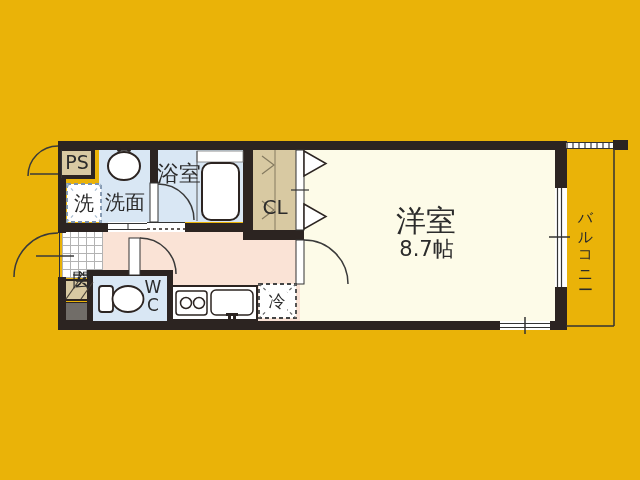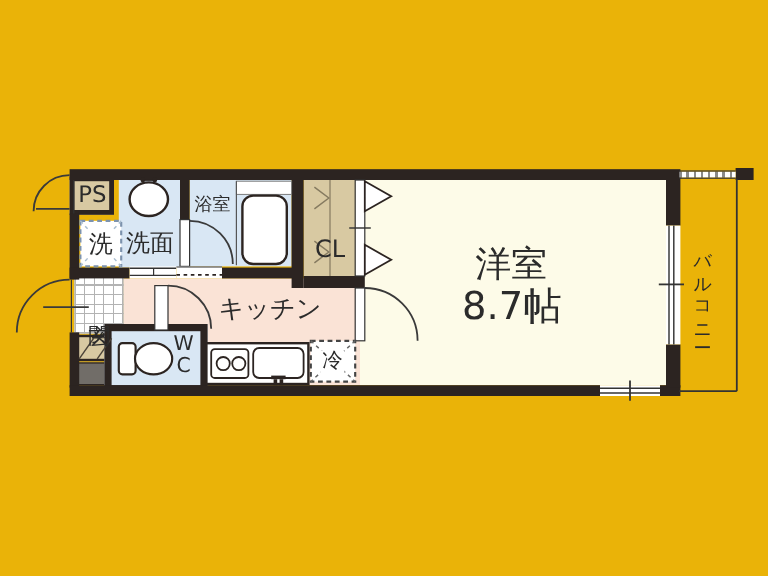--- a/index.html
+++ b/index.html
@@ -131,25 +131,24 @@
     <line x1="67" y1="184" x2="101" y2="222" stroke="#a8bccf" stroke-width="1.2" stroke-dasharray="3,3"></line>
     <line x1="101" y1="184" x2="67" y2="222" stroke="#a8bccf" stroke-width="1.2" stroke-dasharray="3,3"></line>
 
     <line x1="66" y1="299" x2="78" y2="282" stroke="#4a4238" stroke-width="1.2"></line>
     <line x1="81" y1="299" x2="93" y2="282" stroke="#4a4238" stroke-width="1.2"></line>
   </svg>
 
   <div class="lbl" style="left:61px;top:152px;width:32px;font-size:19px;">PS</div>
   <div class="lbl" style="left:72px;top:192px;width:24px;font-size:20px;background:#fff;">洗</div>
   <div class="lbl" style="left:103px;top:191px;width:44px;font-size:20px;">洗面</div>
-  <div class="lbl" style="left:157px;top:162px;width:40px;font-size:15px;">浴室</div>
+  <div class="lbl" style="left:157px;top:162px;width:40px;font-size:22px;">浴室</div>
   <div class="lbl" style="left:258px;top:196px;width:34px;font-size:20px;">CL</div>
   <div class="lbl vert" style="left:72px;top:236px;height:42px;font-size:18px;letter-spacing:2px;">玄関</div>
   <div class="lbl" style="left:144px;top:278px;width:18px;font-size:17px;line-height:18px;">
     <span>W</span><br>
     <span>C</span>
   </div>
-  <div class="lbl" style="left:180px;top:246px;width:90px;font-size:21px;">キッチン</div>
   <div class="lbl" style="left:267px;top:292px;width:20px;font-size:17px;background:#fff;">冷</div>
   <div class="lbl" style="left:390px;top:204px;width:72px;font-size:30px;">洋室</div>
-  <div class="lbl" style="left:384px;top:238px;width:85px;font-size:32px;">8.7帖</div>
+  <div class="lbl" style="left:384px;top:238px;width:85px;font-size:21px;">8.7帖</div>
   <div class="lbl vert" style="left:577px;top:190px;height:105px;font-size:15px;letter-spacing:3px;">バルコニー</div>
 </div>
 
 </body></html>

